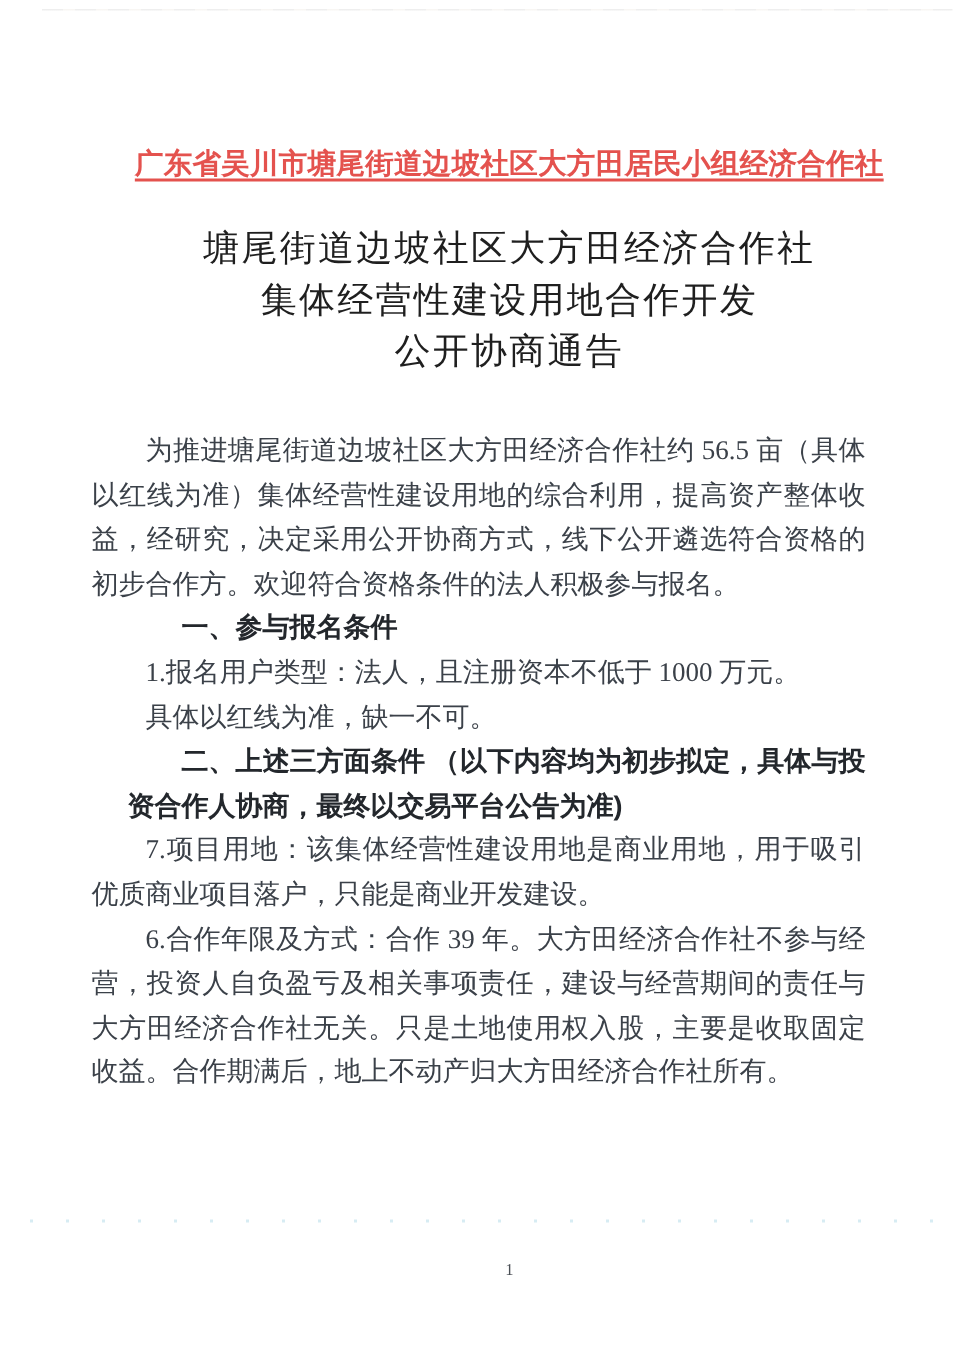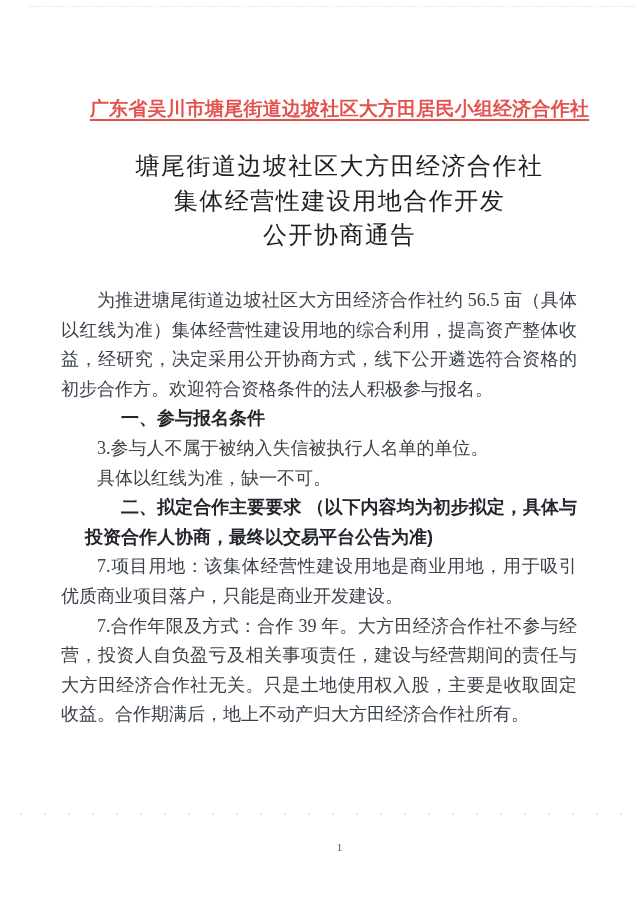--- a/index.html
+++ b/index.html
@@ -100,26 +100,26 @@
     <div>塘尾街道边坡社区大方田经济合作社</div>
     <div>集体经营性建设用地合作开发</div>
     <div>公开协商通告</div>
   </div>
 
   <div class="body-block">
     <p>为推进塘尾街道边坡社区大方田经济合作社约 56.5 亩（具体以红线为准）集体经营性建设用地的综合利用，提高资产整体收益，经研究，决定采用公开协商方式，线下公开遴选符合资格的初步合作方。欢迎符合资格条件的法人积极参与报名。</p>
 
     <p class="heading">一、参与报名条件</p>
 
-    <p>3.参与人不属于被纳入失信被执行人名单的单位。</p>
+    <p>1.报名用户类型：法人，且注册资本不低于 1000 万元。</p>
     <p>具体以红线为准，缺一不可。</p>
 
-    <p class="heading">二、拟定合作主要要求 （以下内容均为初步拟定，具体与投资合作人协商，最终以交易平台公告为准)</p>
+    <p class="heading">二、上述三方面条件 （以下内容均为初步拟定，具体与投资合作人协商，最终以交易平台公告为准)</p>
 
     <p>7.项目用地：该集体经营性建设用地是商业用地，用于吸引优质商业项目落户，只能是商业开发建设。</p>
-    <p>7.合作年限及方式：合作 39 年。大方田经济合作社不参与经营，投资人自负盈亏及相关事项责任，建设与经营期间的责任与大方田经济合作社无关。只是土地使用权入股，主要是收取固定收益。合作期满后，地上不动产归大方田经济合作社所有。</p>
+    <p>6.合作年限及方式：合作 39 年。大方田经济合作社不参与经营，投资人自负盈亏及相关事项责任，建设与经营期间的责任与大方田经济合作社无关。只是土地使用权入股，主要是收取固定收益。合作期满后，地上不动产归大方田经济合作社所有。</p>
   </div>
 
   <div class="artifact-dots"></div>
 
   <div class="page-number">1</div>
 
 </div>
 
 </body></html>

